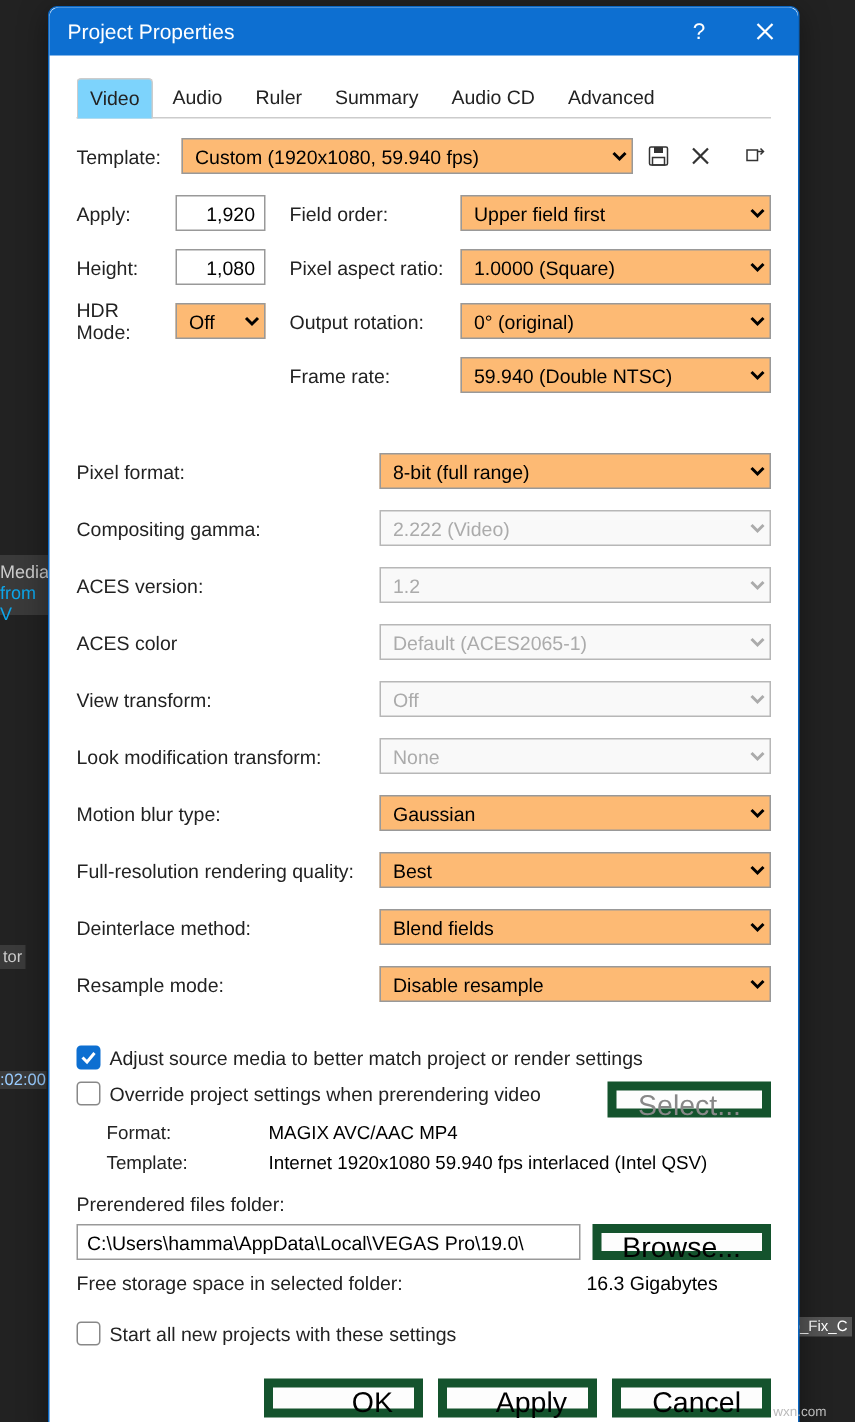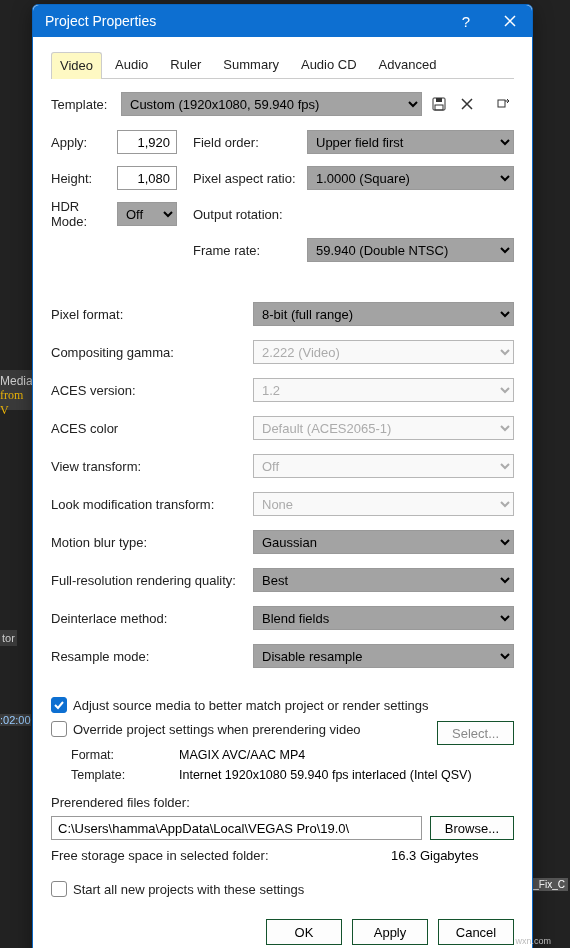--- a/index.html
+++ b/index.html
@@ -55,34 +55,34 @@
   .tab {
     padding: 5px 8px 6px 8px;
     cursor: pointer;
     border: 1px solid transparent;
     border-bottom: none;
     color: #222;
   }
   .tab.active {
     border-color: #ccc;
     border-radius: 3px 3px 0 0;
-    background: #fef9c3;
+    background: #7dd3fc;
     position: relative;
     top: 1px;
   }
   .row { display: flex; align-items: center; min-height: 30px; }
   .label { color: #222; }
   .template-row { margin-bottom: 8px; }
   .template-row .label { width: 70px; }
   .template-select { flex: 1; }
   select {
     width: 100%;
     height: 24px;
     border: 1px solid #999;
-    background: #a3a3a3;
+    background: #fdba74;
     padding: 0 4px;
     font-size: 13px;
     font-family: inherit;
   }
   select:disabled { color: #888; background: #f7f7f7; }
   input[type=text] {
     height: 24px;
     border: 1px solid #999;
     padding: 0 6px;
     font-size: 13px;
@@ -115,44 +115,45 @@
   .checkbox {
     width: 16px; height: 16px; border: 1px solid #888; border-radius: 3px;
     display: flex; align-items: center; justify-content: center;
   }
   .checkbox.checked { background: #0d6fd1; border-color: #0d6fd1; }
   .checkbox.checked svg { display: block; }
   .checkbox svg { display: none; }
   .override-block { display: flex; align-items: flex-start; }
   .btn {
     height: 24px; padding: 0 14px;
-    border: 1px solid #14532d; background: #fdfdfd;
-    font-size: 13px; cursor: pointer;
+    border: 6px solid #14532d; background: #fdfdfd;
+    font-size: 19px; cursor: pointer;
     font-family: inherit;
+    text-align: right;
   }
   .indent-kv { margin-left: 20px; font-size: 12.5px; }
   .indent-kv .row { min-height: 20px; }
   .indent-kv .label { width: 108px; }
   .folder-row { display: flex; gap: 8px; align-items: center; margin-top: 6px; }
   .folder-row input { flex: 1; }
   .free-space { display: flex; margin-top: 8px; font-size: 13px; }
   .free-space .label { width: 340px; }
   .button-bar {
     display: flex; justify-content: flex-end; gap: 10px;
     padding: 10px 18px 14px 18px;
   }
-  .button-bar .btn { width: 76px; height: 26px; }
+  .button-bar .btn { width: 106px; height: 26px; }
   .domain-mark { position:absolute; bottom:2px; right:19px; font-size:9px; color:#bbb;margin-top:24px; }
 </style>
 </head>
 <body>
 
 <div class="bg-fragment" style="left:0; top:370px; width:32px; height:40px; font-size:12px; padding:4px 0;">
   <div>Media</div>
-  <div style="color:#eab308;font-family:Liberation Serif, serif;">from V</div>
+  <div style="color:#0ea5e9;">from V</div>
 </div>
 <div class="bg-fragment" style="left:0; top:630px; font-size:11px; padding:2px;">tor</div>
 <div class="bg-fragment" style="left:0; top:714px; font-size:11px; color:#9cf;">:02:00</div>
 <div class="bg-fragment" style="right:2px; top:878px; background:#555; color:#fff; font-size:10px; padding:1px 3px;">o_Fix_C</div>
 
 <div class="dialog">
 
   <div class="titlebar">
     <div class="titlebar-title">Project Properties</div>
     <div class="titlebar-btn">?</div>
@@ -218,20 +219,21 @@
         <div class="row">
           <div class="label">Field order:</div>
           <div class="sel-wrap"><select><option>Upper field first</option></select></div>
         </div>
         <div class="row">
           <div class="label">Pixel aspect ratio:</div>
           <div class="sel-wrap"><select><option>1.0000 (Square)</option></select></div>
         </div>
         <div class="row">
           <div class="label">Output rotation:</div>
+          <div class="sel-wrap"><select><option>0° (original)</option></select></div>
         </div>
         <div class="row">
           <div class="label">Frame rate:</div>
           <div class="sel-wrap"><select><option>59.940 (Double NTSC)</option></select></div>
         </div>
       </div>
     </div>
 
     <div class="settings">
       <div class="row">

